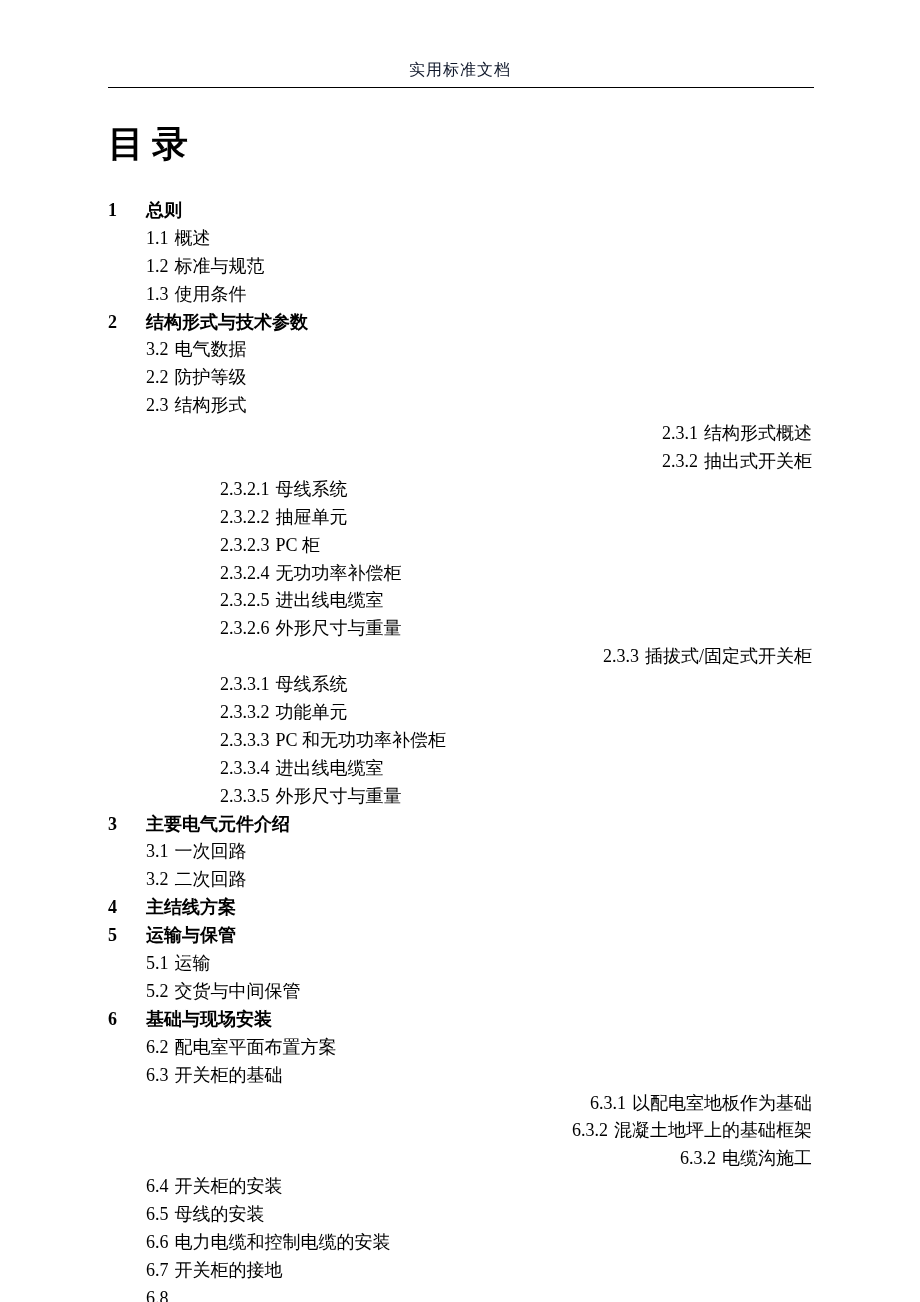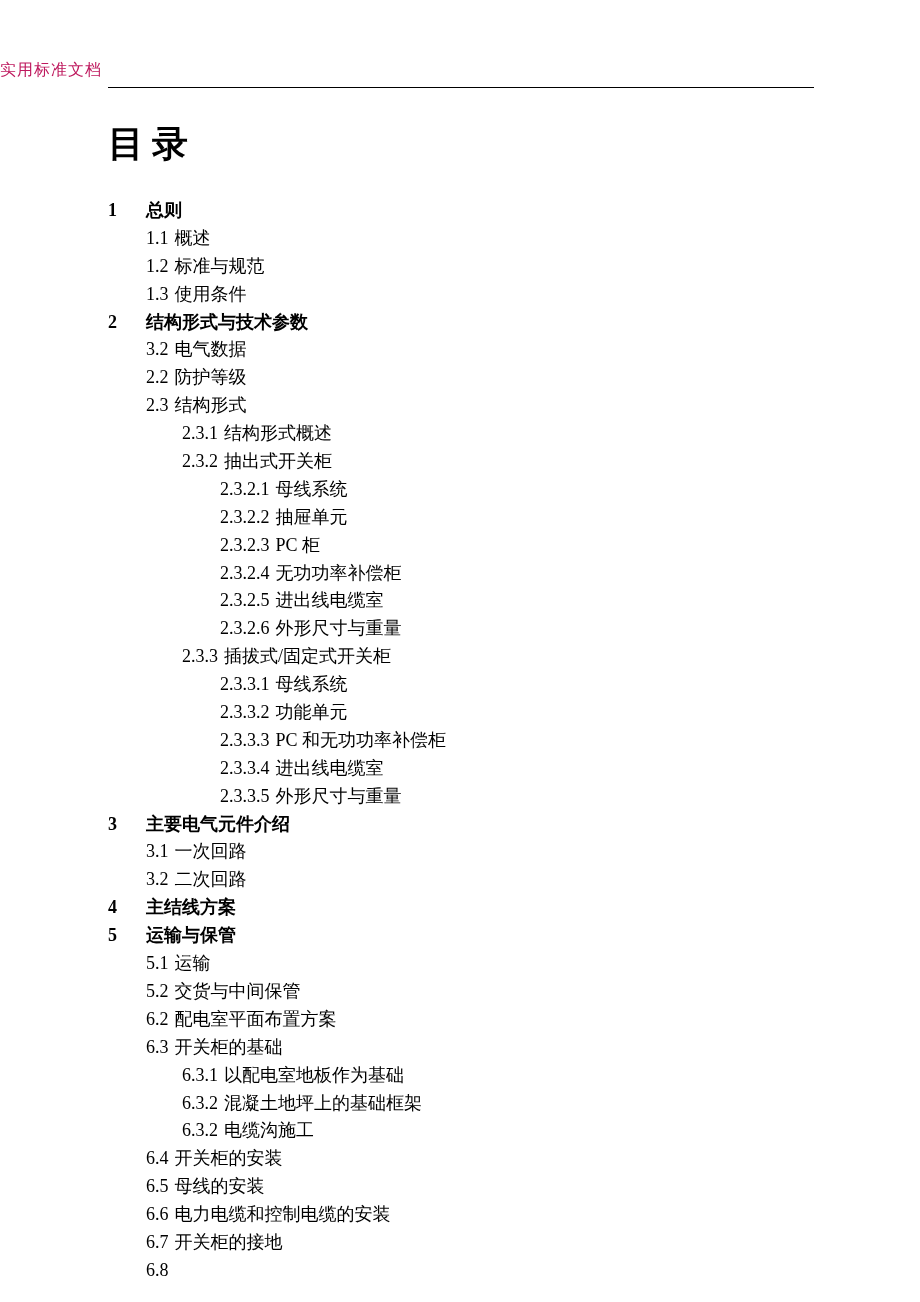--- a/index.html
+++ b/index.html
@@ -9,23 +9,24 @@
     font-family: "SimSun", "宋体", serif;
     color: #000000;
   }
   .page {
     width: 920px;
     min-height: 1302px;
     position: relative;
     padding: 60px 0 70px 0;
   }
   .header {
+    text-align: center;
     font-size: 16px;
     letter-spacing: 1px;
-    color: #be185d;
+    color: #0f172a;
     padding-bottom: 6px;
   }
   .rule {
     margin: 0 108px;
     border: none;
     border-top: 1.5px solid #000;
     width: 706px;
   }
   .content {
     padding: 32px 108px 0 108px;
@@ -39,21 +40,21 @@
   }
   .toc {
     font-size: 18px;
     line-height: 1.55;
   }
   .row {
     white-space: nowrap;
   }
   .lvl0 { margin-left: 0; }
   .lvl1 { margin-left: 38px; }
-  .lvl2 { margin-left: 74px; }
+  .lvl2 { margin-left: 74px; text-align: right; }
   .lvl3 { margin-left: 112px; }
   .bold { font-weight: bold; }
   .num {
     display: inline-block;
   }
   .lvl0 .num { min-width: 28px; }
   .lvl1 .num { min-width: 0; }
   .lvl2 .num { min-width: 0; }
   .lvl3 .num { min-width: 0; }
   .gap-lg { display:inline-block; width: 10px; }
@@ -90,20 +91,21 @@
         <div class="row lvl3"><span class="num">2.3.3.3</span><span class="gap-sm"></span><span>PC 和无功功率补偿柜</span></div>
         <div class="row lvl3"><span class="num">2.3.3.4</span><span class="gap-sm"></span><span>进出线电缆室</span></div>
         <div class="row lvl3"><span class="num">2.3.3.5</span><span class="gap-sm"></span><span>外形尺寸与重量</span></div>
         <div class="row lvl0 bold"><span class="num">3</span><span class="gap-lg"></span><span>主要电气元件介绍</span></div>
         <div class="row lvl1"><span class="num">3.1</span><span class="gap-sm"></span><span>一次回路</span></div>
         <div class="row lvl1"><span class="num">3.2</span><span class="gap-sm"></span><span>二次回路</span></div>
         <div class="row lvl0 bold"><span class="num">4</span><span class="gap-lg"></span><span>主结线方案</span></div>
         <div class="row lvl0 bold"><span class="num">5</span><span class="gap-lg"></span><span>运输与保管</span></div>
         <div class="row lvl1"><span class="num">5.1</span><span class="gap-sm"></span><span>运输</span></div>
         <div class="row lvl1"><span class="num">5.2</span><span class="gap-sm"></span><span>交货与中间保管</span></div>
+        <div class="row lvl0 bold"><span class="num">6</span><span class="gap-lg"></span><span>基础与现场安装</span></div>
         <div class="row lvl1"><span class="num">6.2</span><span class="gap-sm"></span><span>配电室平面布置方案</span></div>
         <div class="row lvl1"><span class="num">6.3</span><span class="gap-sm"></span><span>开关柜的基础</span></div>
         <div class="row lvl2"><span class="num">6.3.1</span><span class="gap-sm"></span><span>以配电室地板作为基础</span></div>
         <div class="row lvl2"><span class="num">6.3.2</span><span class="gap-sm"></span><span>混凝土地坪上的基础框架</span></div>
         <div class="row lvl2"><span class="num">6.3.2</span><span class="gap-sm"></span><span>电缆沟施工</span></div>
         <div class="row lvl1"><span class="num">6.4</span><span class="gap-sm"></span><span>开关柜的安装</span></div>
         <div class="row lvl1"><span class="num">6.5</span><span class="gap-sm"></span><span>母线的安装</span></div>
         <div class="row lvl1"><span class="num">6.6</span><span class="gap-sm"></span><span>电力电缆和控制电缆的安装</span></div>
         <div class="row lvl1"><span class="num">6.7</span><span class="gap-sm"></span><span>开关柜的接地</span></div>
         <div class="row lvl1"><span class="num">6.8</span><span class="gap-sm"></span></div>

